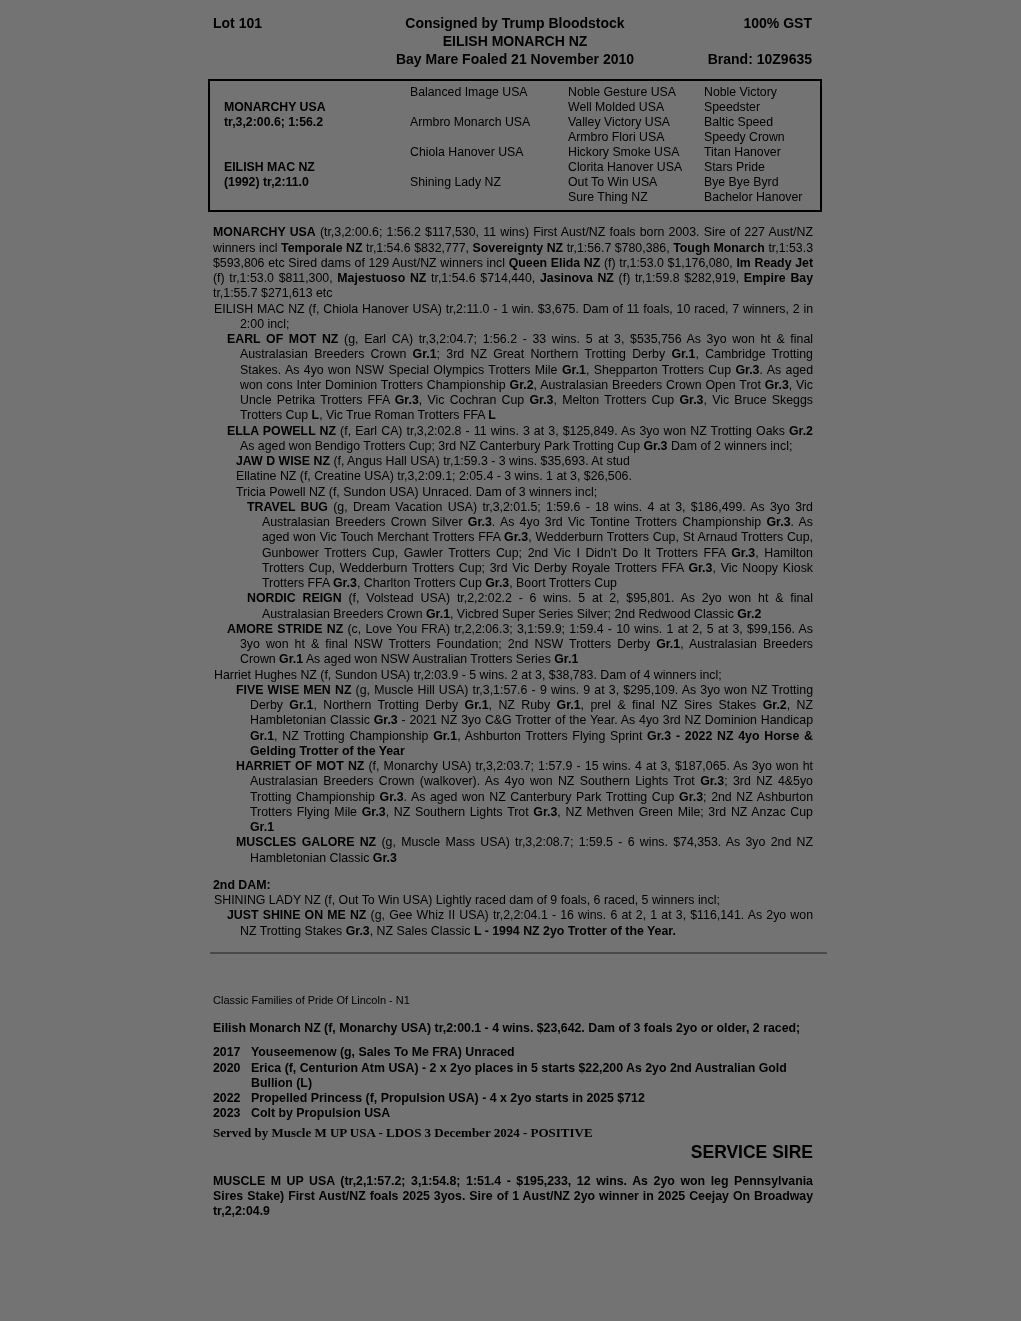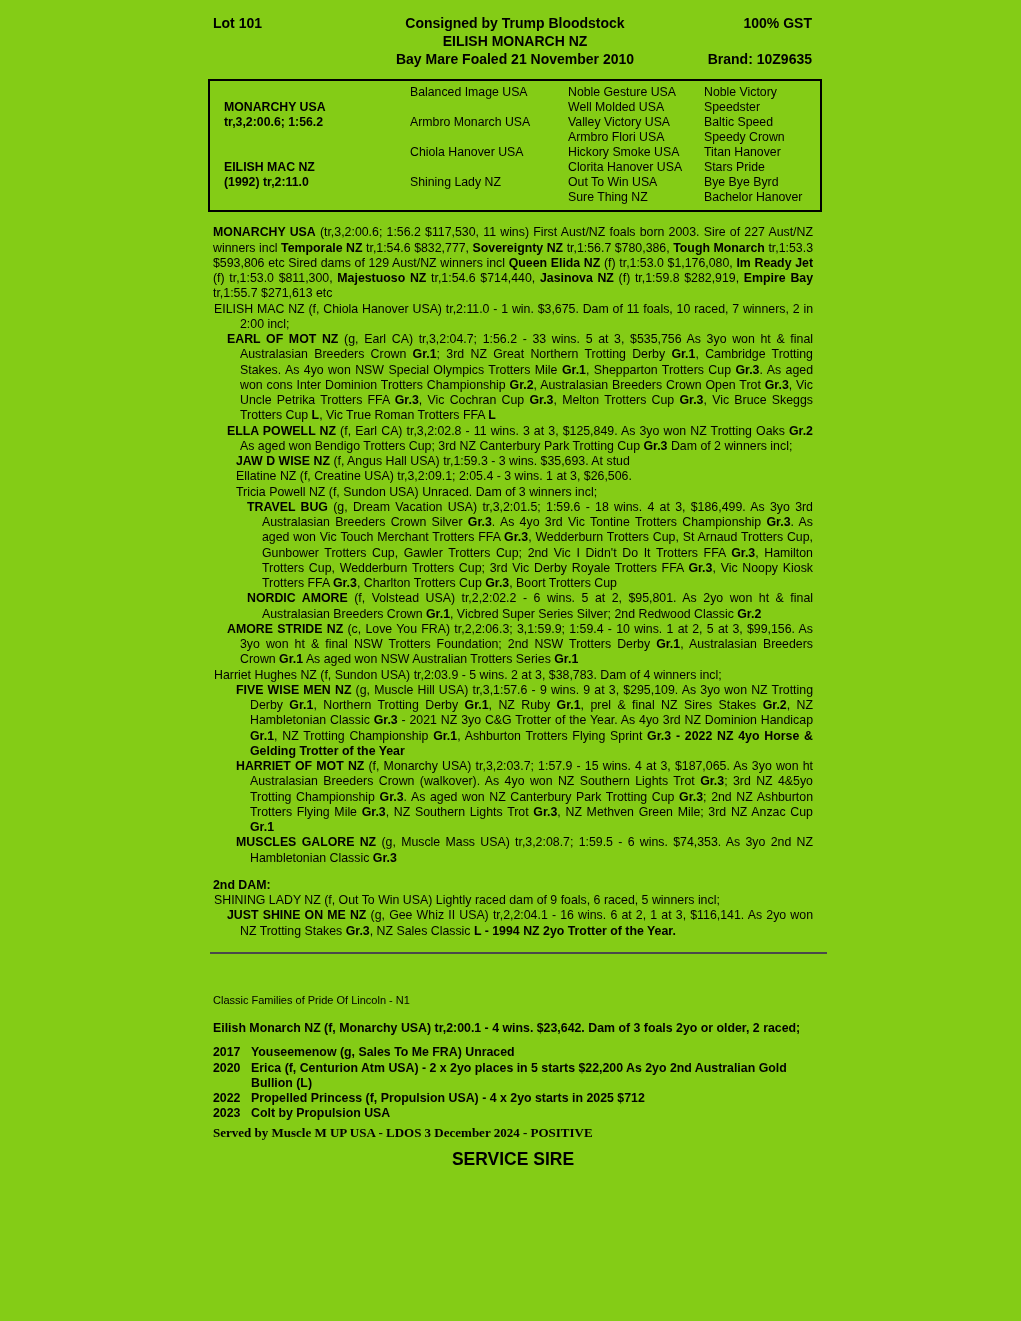--- a/index.html
+++ b/index.html
@@ -1,21 +1,21 @@
 <!DOCTYPE html>
 <html><head>
 <meta charset="utf-8">
 <style>
   * { margin: 0; padding: 0; box-sizing: border-box; }
   html,body { background: #e8e8e8; }
   .page {
     position: relative;
     width: 1021px;
     height: 1321px;
-    background: #84cc16;
+    background: #737373;
     font-family: "Liberation Sans", "DejaVu Sans", sans-serif;
     color: #000;
     overflow: hidden;
   }
   .content {
     position: absolute;
     left: 208px;
     top: 14px;
     width: 614px;
   }
@@ -52,21 +52,21 @@
   .i3 { padding-left: 37px; text-indent: -14px; }
   .i4 { padding-left: 49px; text-indent: -15px; }
   .rule { margin: 13px 0 9px -3px; width: 617px; height: 2px; background: #4a4a4a; border: 0; }
   .classic-head { font-size: 11px; font-weight: 400; margin-top: 39px; }
   .mare-para { margin-top: 13px; font-weight: 700; padding-left: 38px; text-indent: -38px; text-align: justify; }
   .progeny { margin-top: 9px; font-weight: 700; }
   .prow { display: flex; }
   .prow .year { width: 38px; flex: 0 0 38px; }
   .prow .ptext { flex: 1; }
   .served { margin-top: 3px; font-weight: 700; font-size: 13px; font-family: Liberation Serif, serif; }
-  .service-sire { margin-top: 9px; text-align: center; font-weight: 700; font-size: 17.5px; line-height: 21px; }
+  .service-sire { margin-top: 2px; text-align: right; font-weight: 700; font-size: 17.5px; line-height: 21px; }
   .sire2-para { margin-top: 11px; font-weight: 700; text-align: justify; }
   b { font-weight: 700; }
 </style>
 </head>
 <body>
 
 <div class="page">
   <div class="content">
 
     <header>
@@ -119,21 +119,21 @@
       <p class="sire-para j"><b>MONARCHY USA</b> (tr,3,2:00.6; 1:56.2 $117,530, 11 wins) First Aust/NZ foals born 2003. Sire of 227 Aust/NZ winners incl <b>Temporale NZ</b> tr,1:54.6 $832,777, <b>Sovereignty NZ</b> tr,1:56.7 $780,386, <b>Tough Monarch</b> tr,1:53.3 $593,806 etc Sired dams of 129 Aust/NZ winners incl <b>Queen Elida NZ</b> (f) tr,1:53.0 $1,176,080, <b>Im Ready Jet</b> (f) tr,1:53.0 $811,300, <b>Majestuoso NZ</b> tr,1:54.6 $714,440, <b>Jasinova NZ</b> (f) tr,1:59.8 $282,919, <b>Empire Bay</b> tr,1:55.7 $271,613 etc</p>
 
       <section>
         <div class="e i1">EILISH MAC NZ (f, Chiola Hanover USA) tr,2:11.0 - 1 win. $3,675. Dam of 11 foals, 10 raced, 7 winners, 2 in 2:00 incl;</div>
         <div class="e i2"><b>EARL OF MOT NZ</b> (g, Earl CA) tr,3,2:04.7; 1:56.2 - 33 wins. 5 at 3, $535,756 As 3yo won ht &amp; final Australasian Breeders Crown <b>Gr.1</b>; 3rd NZ Great Northern Trotting Derby <b>Gr.1</b>, Cambridge Trotting Stakes. As 4yo won NSW Special Olympics Trotters Mile <b>Gr.1</b>, Shepparton Trotters Cup <b>Gr.3</b>. As aged won cons Inter Dominion Trotters Championship <b>Gr.2</b>, Australasian Breeders Crown Open Trot <b>Gr.3</b>, Vic Uncle Petrika Trotters FFA <b>Gr.3</b>, Vic Cochran Cup <b>Gr.3</b>, Melton Trotters Cup <b>Gr.3</b>, Vic Bruce Skeggs Trotters Cup <b>L</b>, Vic True Roman Trotters FFA <b>L</b></div>
         <div class="e i2"><b>ELLA POWELL NZ</b> (f, Earl CA) tr,3,2:02.8 - 11 wins. 3 at 3, $125,849. As 3yo won NZ Trotting Oaks <b>Gr.2</b> As aged won Bendigo Trotters Cup; 3rd NZ Canterbury Park Trotting Cup <b>Gr.3</b> Dam of 2 winners incl;</div>
         <div class="e i3"><b>JAW D WISE NZ</b> (f, Angus Hall USA) tr,1:59.3 - 3 wins. $35,693. At stud</div>
         <div class="e i3">Ellatine NZ (f, Creatine USA) tr,3,2:09.1; 2:05.4 - 3 wins. 1 at 3, $26,506.</div>
         <div class="e i3">Tricia Powell NZ (f, Sundon USA) Unraced. Dam of 3 winners incl;</div>
         <div class="e i4"><b>TRAVEL BUG</b> (g, Dream Vacation USA) tr,3,2:01.5; 1:59.6 - 18 wins. 4 at 3, $186,499. As 3yo 3rd Australasian Breeders Crown Silver <b>Gr.3</b>. As 4yo 3rd Vic Tontine Trotters Championship <b>Gr.3</b>. As aged won Vic Touch Merchant Trotters FFA <b>Gr.3</b>, Wedderburn Trotters Cup, St Arnaud Trotters Cup, Gunbower Trotters Cup, Gawler Trotters Cup; 2nd Vic I Didn't Do It Trotters FFA <b>Gr.3</b>, Hamilton Trotters Cup, Wedderburn Trotters Cup; 3rd Vic Derby Royale Trotters FFA <b>Gr.3</b>, Vic Noopy Kiosk Trotters FFA <b>Gr.3</b>, Charlton Trotters Cup <b>Gr.3</b>, Boort Trotters Cup</div>
-        <div class="e i4"><b>NORDIC AMORE</b> (f, Volstead USA) tr,2,2:02.2 - 6 wins. 5 at 2, $95,801. As 2yo won ht &amp; final Australasian Breeders Crown <b>Gr.1</b>, Vicbred Super Series Silver; 2nd Redwood Classic <b>Gr.2</b></div>
+        <div class="e i4"><b>NORDIC REIGN</b> (f, Volstead USA) tr,2,2:02.2 - 6 wins. 5 at 2, $95,801. As 2yo won ht &amp; final Australasian Breeders Crown <b>Gr.1</b>, Vicbred Super Series Silver; 2nd Redwood Classic <b>Gr.2</b></div>
         <div class="e i2"><b>AMORE STRIDE NZ</b> (c, Love You FRA) tr,2,2:06.3; 3,1:59.9; 1:59.4 - 10 wins. 1 at 2, 5 at 3, $99,156. As 3yo won ht &amp; final NSW Trotters Foundation; 2nd NSW Trotters Derby <b>Gr.1</b>, Australasian Breeders Crown <b>Gr.1</b> As aged won NSW Australian Trotters Series <b>Gr.1</b></div>
         <div class="e i1">Harriet Hughes NZ (f, Sundon USA) tr,2:03.9 - 5 wins. 2 at 3, $38,783. Dam of 4 winners incl;</div>
         <div class="e i3"><b>FIVE WISE MEN NZ</b> (g, Muscle Hill USA) tr,3,1:57.6 - 9 wins. 9 at 3, $295,109. As 3yo won NZ Trotting Derby <b>Gr.1</b>, Northern Trotting Derby <b>Gr.1</b>, NZ Ruby <b>Gr.1</b>, prel &amp; final NZ Sires Stakes <b>Gr.2</b>, NZ Hambletonian Classic <b>Gr.3</b> - 2021 NZ 3yo C&amp;G Trotter of the Year. As 4yo 3rd NZ Dominion Handicap <b>Gr.1</b>, NZ Trotting Championship <b>Gr.1</b>, Ashburton Trotters Flying Sprint <b>Gr.3 - 2022 NZ 4yo Horse &amp; Gelding Trotter of the Year</b></div>
         <div class="e i3"><b>HARRIET OF MOT NZ</b> (f, Monarchy USA) tr,3,2:03.7; 1:57.9 - 15 wins. 4 at 3, $187,065. As 3yo won ht Australasian Breeders Crown (walkover). As 4yo won NZ Southern Lights Trot <b>Gr.3</b>; 3rd NZ 4&amp;5yo Trotting Championship <b>Gr.3</b>. As aged won NZ Canterbury Park Trotting Cup <b>Gr.3</b>; 2nd NZ Ashburton Trotters Flying Mile <b>Gr.3</b>, NZ Southern Lights Trot <b>Gr.3</b>, NZ Methven Green Mile; 3rd NZ Anzac Cup <b>Gr.1</b></div>
         <div class="e i3"><b>MUSCLES GALORE NZ</b> (g, Muscle Mass USA) tr,3,2:08.7; 1:59.5 - 6 wins. $74,353. As 3yo 2nd NZ Hambletonian Classic <b>Gr.3</b></div>
       </section>
 
       <section>
         <div class="sec-head">2nd DAM:</div>
         <div class="e i1">SHINING LADY NZ (f, Out To Win USA) Lightly raced dam of 9 foals, 6 raced, 5 winners incl;</div>
@@ -161,17 +161,18 @@
           <div class="prow">
             <span class="year">2023</span>
             <span class="ptext">Colt by Propulsion USA</span>
           </div>
         </div>
       </section>
 
       <section>
         <p class="served">Served by Muscle M UP USA - LDOS 3 December 2024 - POSITIVE</p>
         <h2 class="service-sire">SERVICE SIRE</h2>
+        <p class="sire2-para">MUSCLE M UP USA (tr,2,1:57.2; 3,1:54.8; 1:51.4 - $195,233, 12 wins. As 2yo won leg Pennsylvania Sires Stake) First Aust/NZ foals 2025 3yos. Sire of 1 Aust/NZ 2yo winner in 2025 Ceejay On Broadway tr,2,2:04.9</p>
       </section>
 
     </div>
   </div>
 </div>
 
 </body></html>

